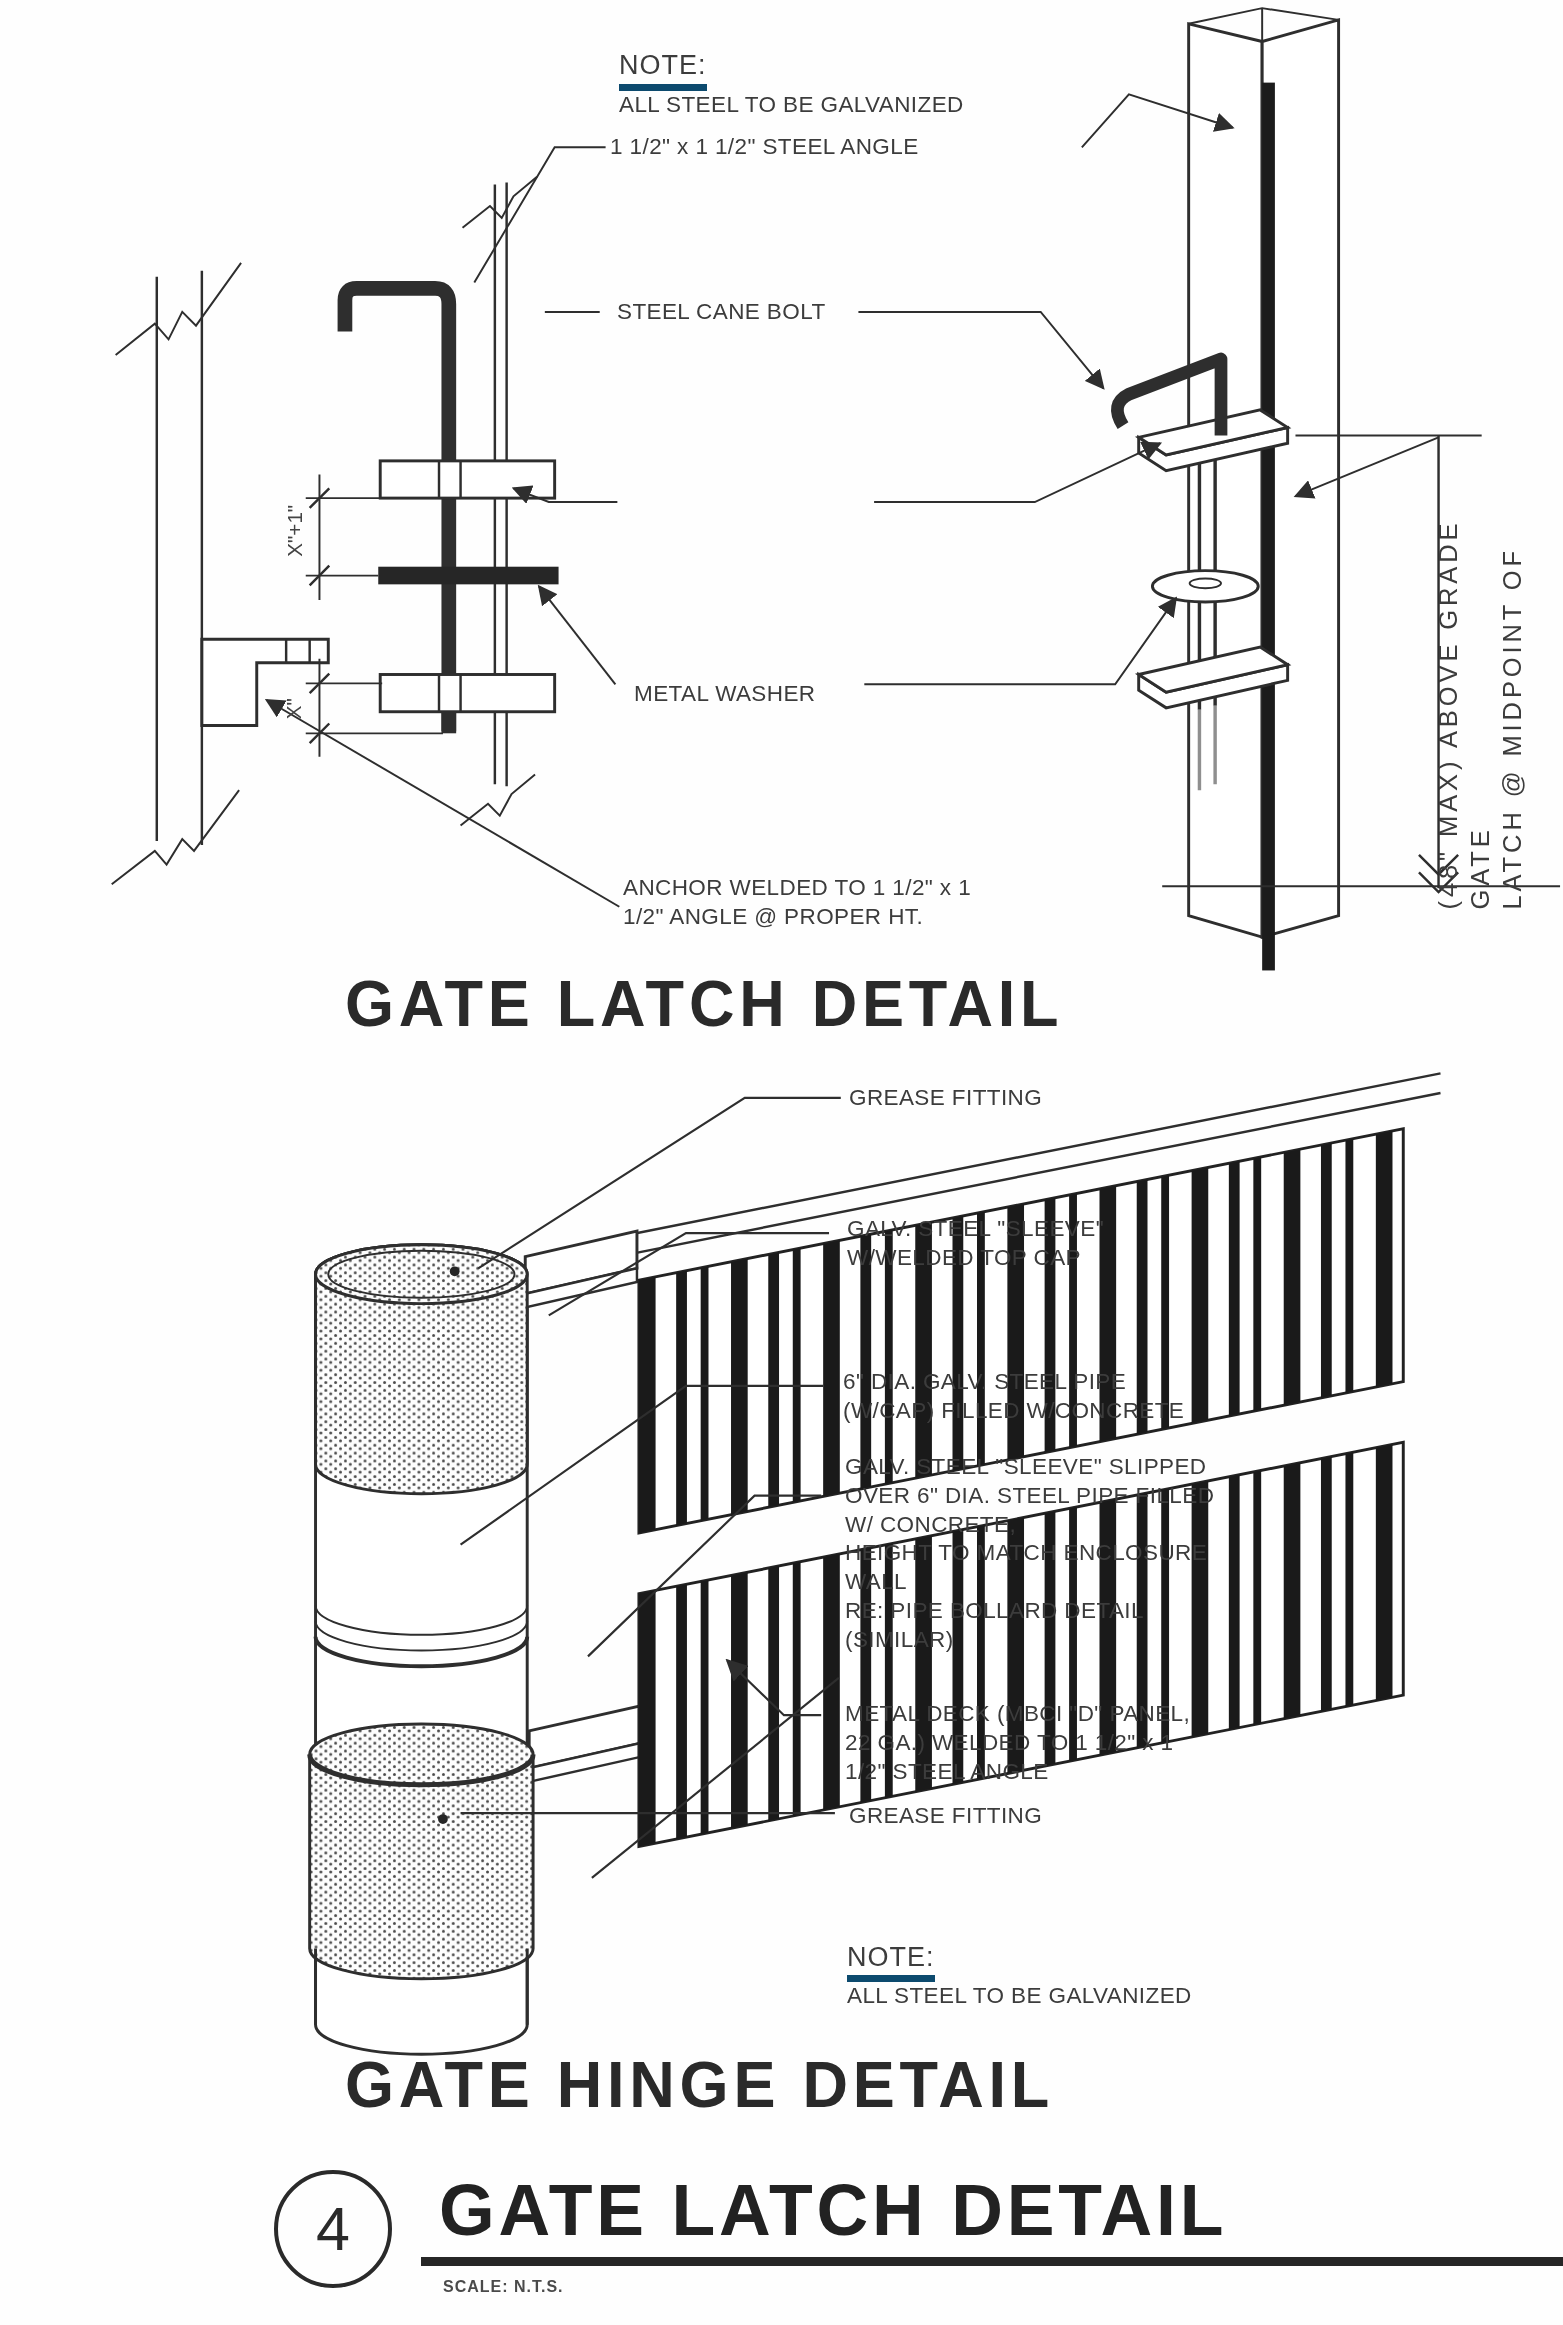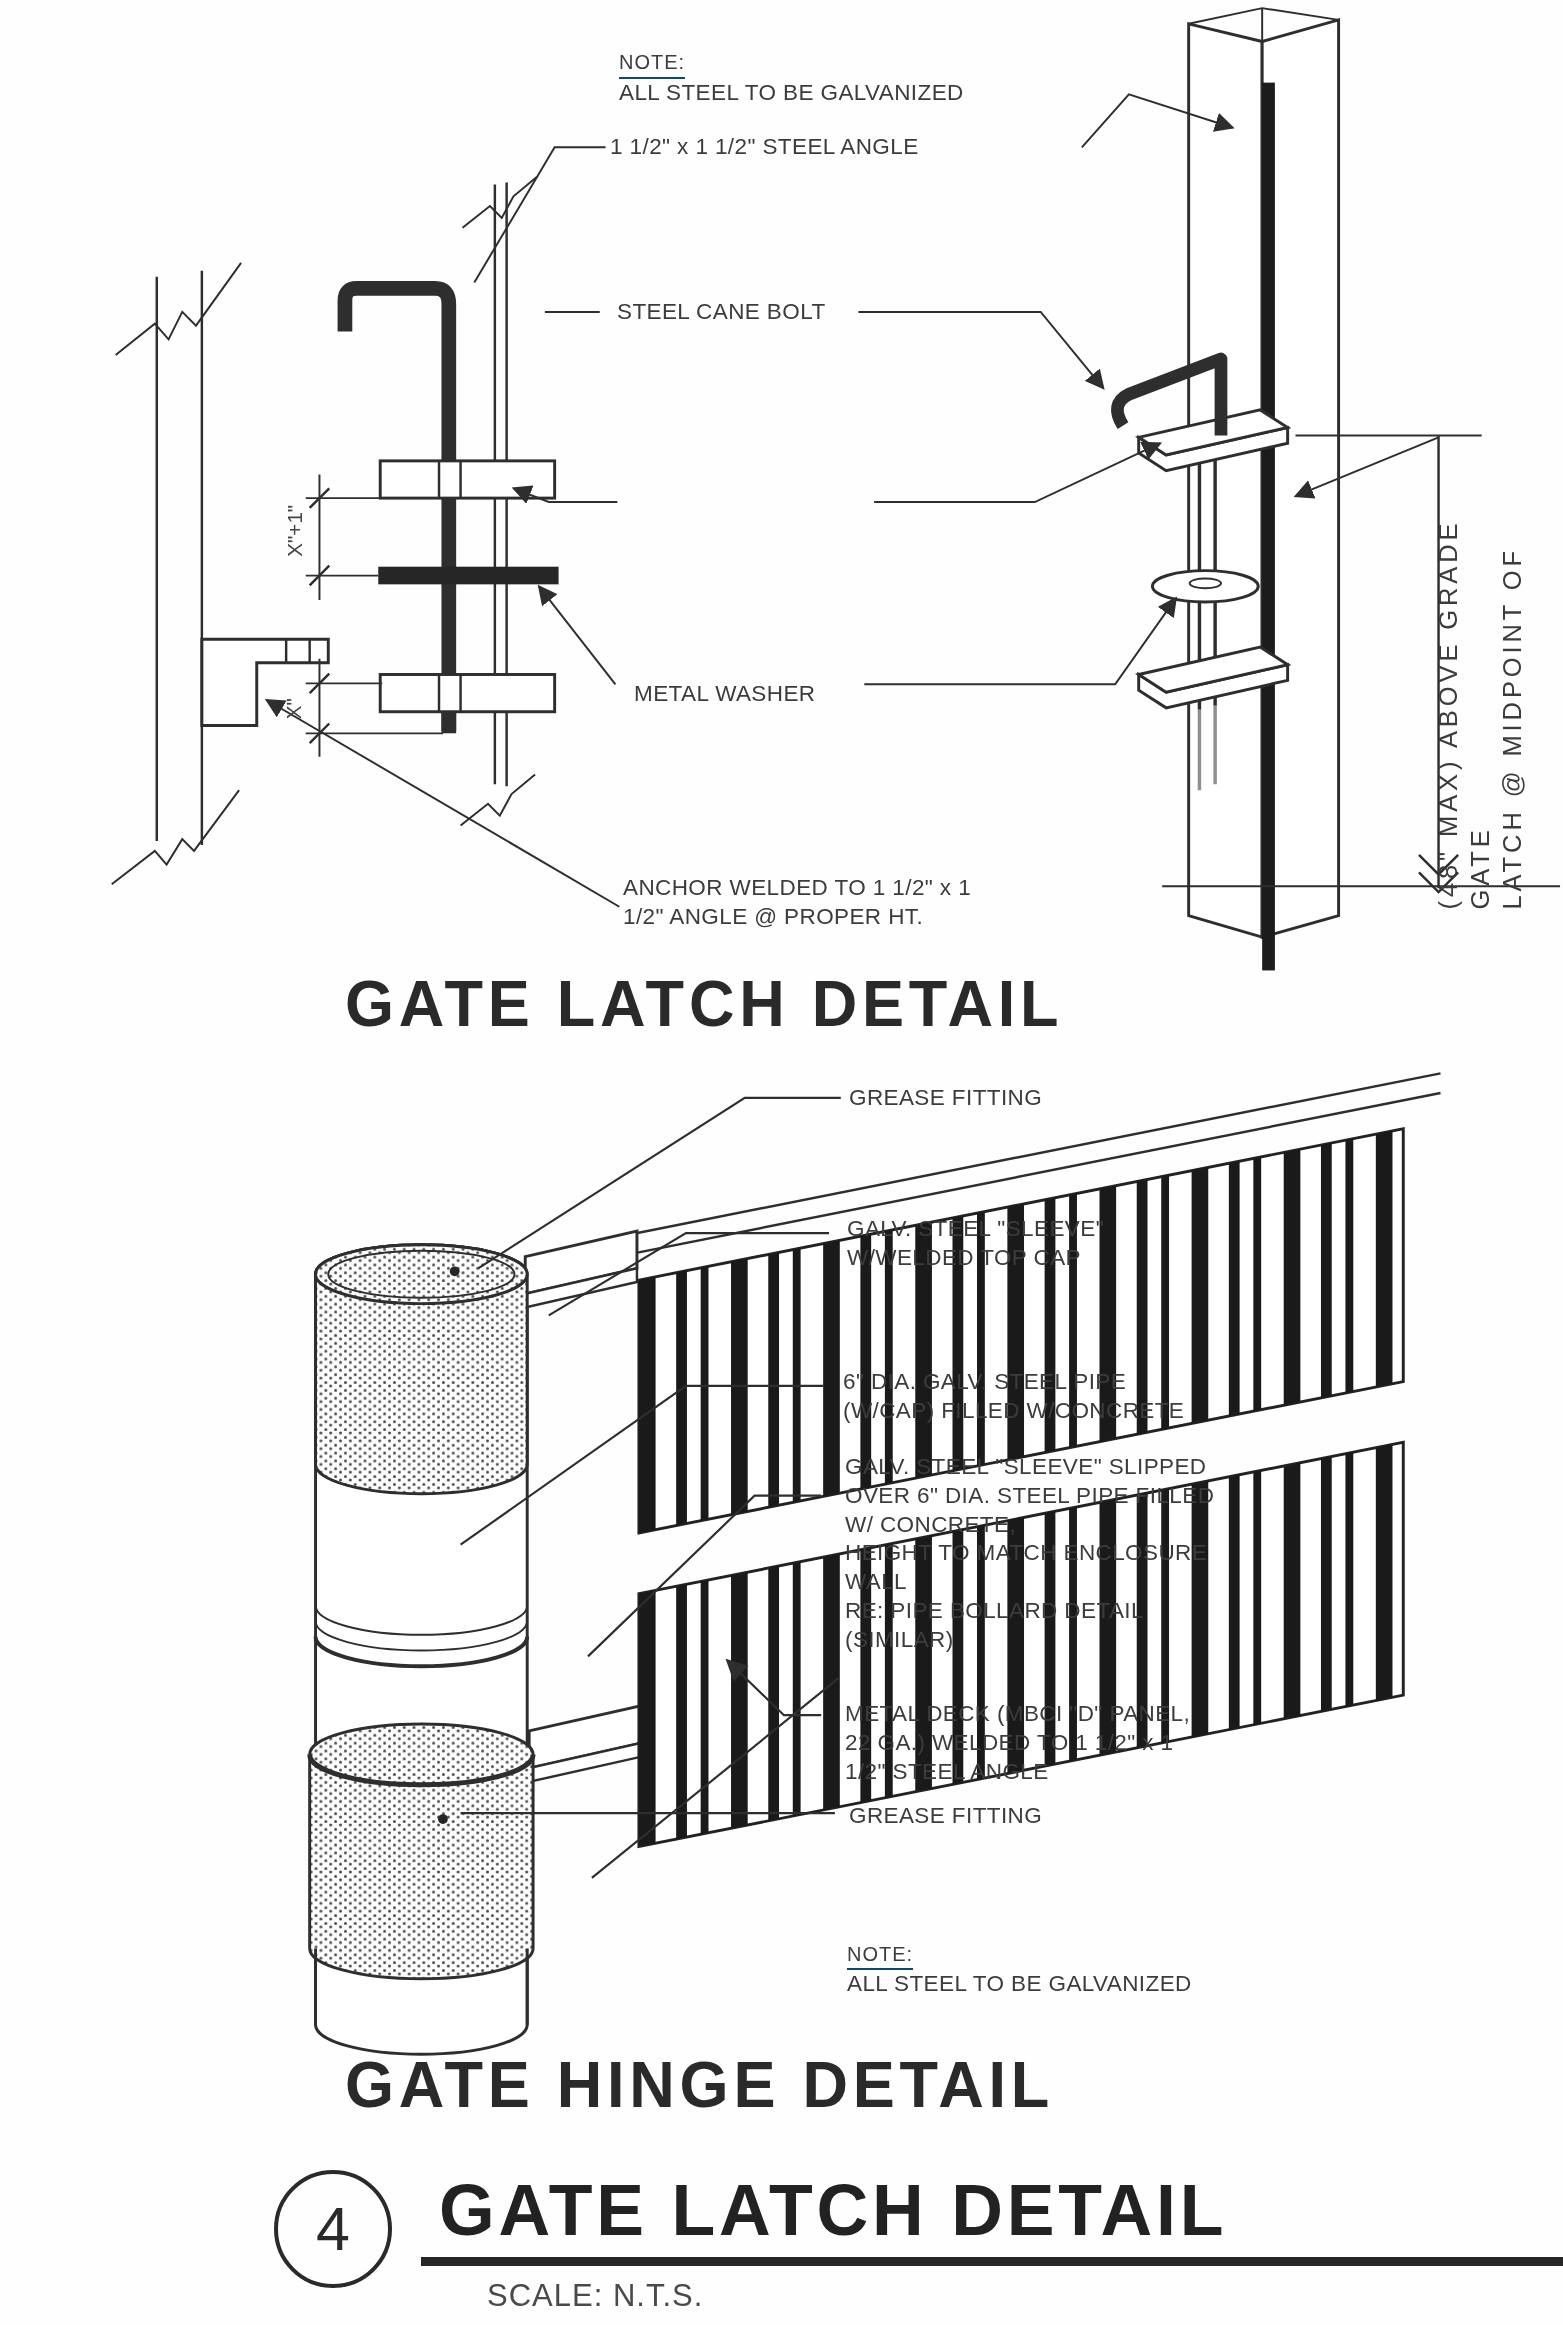--- a/index.html
+++ b/index.html
@@ -1,37 +1,37 @@
 <!DOCTYPE html>
 <html><head>
 <meta charset="utf-8">
 <style>
   html,body{margin:0;padding:0;background:#ffffff;}
   #sheet{position:relative;width:1563px;height:2326px;background:#fefefe;overflow:hidden;
          font-family:"Liberation Sans",sans-serif;color:#3a3a3a;}
   #lineart{position:absolute;left:0;top:0;}
   .lbl{position:absolute;font-size:22.5px;line-height:1.28;letter-spacing:0.4px;color:#3c3c3c;
        white-space:pre-line;}
-  .note-head{font-size:20px;letter-spacing:1px;border-bottom:2px solid #0c4a6e;padding-bottom:1px;
+  .note-head{font-size:27px;letter-spacing:1px;border-bottom:7px solid #0c4a6e;padding-bottom:1px;
              display:inline-block;}
   .big-title{position:absolute;font-size:65px;font-weight:700;letter-spacing:4.9px;color:#2a2a2a;
              transform:scaleX(.97);transform-origin:left;}
   .rot{transform:rotate(-90deg);transform-origin:center;text-align:center;}
   .dim{position:absolute;font-size:20.6px;color:#444;}
   .iso-dim-text{position:absolute;width:529px;height:98px;font-size:25.5px;letter-spacing:3.9px;
                 color:#3c3c3c;line-height:1.25;text-align:left;transform:rotate(-90deg);
                 transform-origin:center;}
   .tb-num{position:absolute;left:274px;top:2170px;width:110px;height:110px;border:4.9px solid #2a2a2a;
           border-radius:50%;display:flex;align-items:center;justify-content:center;
           font-size:61px;color:#2a2a2a;}
   .tb-title{position:absolute;left:439px;top:2168px;font-size:73px;font-weight:700;
             letter-spacing:3.9px;color:#222;transform:scaleX(.98);transform-origin:left;}
   .tb-underline{position:absolute;left:421px;top:2257px;width:1142px;height:8.8px;background:#262626;}
-  .tb-scale{position:absolute;left:443px;top:2278px;font-size:31px;font-weight:400;
-            letter-spacing:1px;color:#4a4a4a;margin-left:44px;}
+  .tb-scale{position:absolute;left:443px;top:2278px;font-size:16px;font-weight:700;
+            letter-spacing:1px;color:#4a4a4a;}
 </style>
 </head>
 <body>
 
 <div id="sheet">
 
 <svg id="lineart" width="1563" height="2326" viewBox="0 0 1595 2373">
   <defs>
     <marker id="arr" viewBox="0 0 10 10" refX="9" refY="5" markerWidth="10" markerHeight="10" orient="auto">
       <path d="M0 0 L10 5 L0 10 Z" fill="#2e2e2e"></path>

